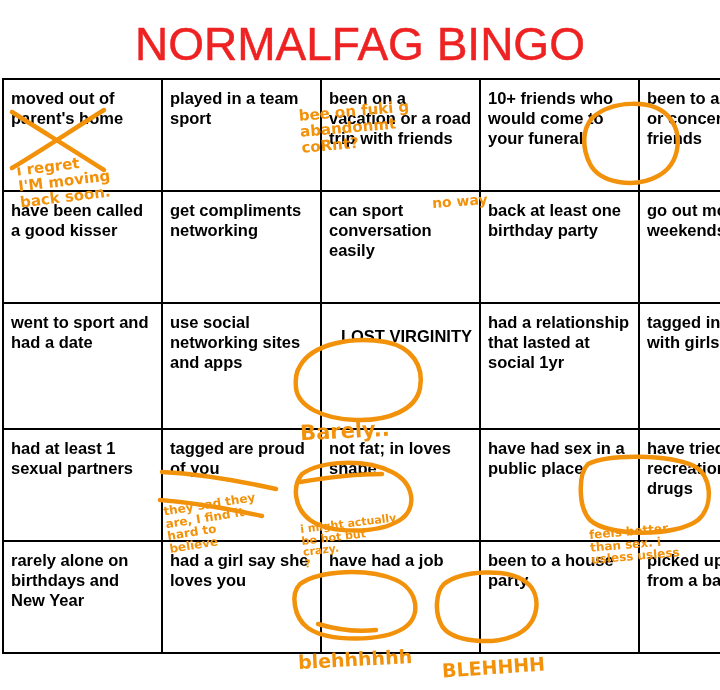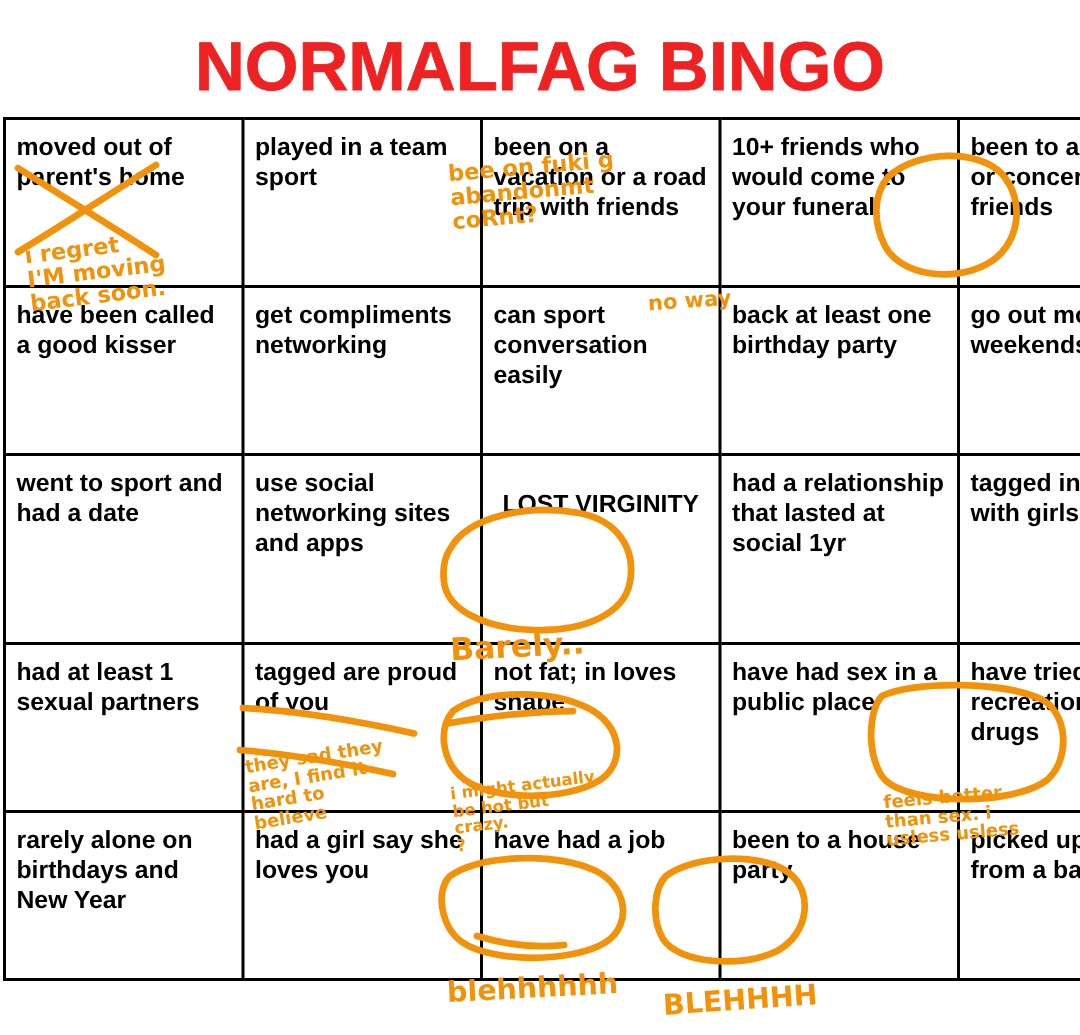--- a/index.html
+++ b/index.html
@@ -11,21 +11,21 @@
     width: 720px;
     height: 690px;
     font-family: "Liberation Sans", sans-serif;
     position: relative;
     overflow: hidden;
   }
   #title {
     text-align: center;
     color: #ee2222;
     font-family: "Liberation Sans", sans-serif;
-    font-weight: bold;
+    font-weight: normal;
     font-size: 46px;
     letter-spacing: 0px;
     line-height: 56px;
     padding-top: 16px;
     padding-bottom: 6px;
     -webkit-text-stroke: 0.5px #ee2222;
   }
   #grid {
     position: relative;
     width: 716px;
@@ -110,21 +110,21 @@
           <span class="cell-text">go out most weekends</span>
         </td>
   </tr>
   <tr>
     <td>
           <span class="cell-text">went to sport and had a date</span>
         </td>
     <td>
           <span class="cell-text">use social networking sites and apps</span>
         </td>
-    <td style="text-align:center; padding-top:22px;">
+    <td style="text-align:right; padding-top:22px;">
           <span class="cell-text">LOST VIRGINITY</span>
         </td>
     <td>
           <span class="cell-text">had a relationship that lasted at social 1yr</span>
         </td>
     <td>
           <span class="cell-text">tagged in photos with girls</span>
         </td>
   </tr>
   <tr>

